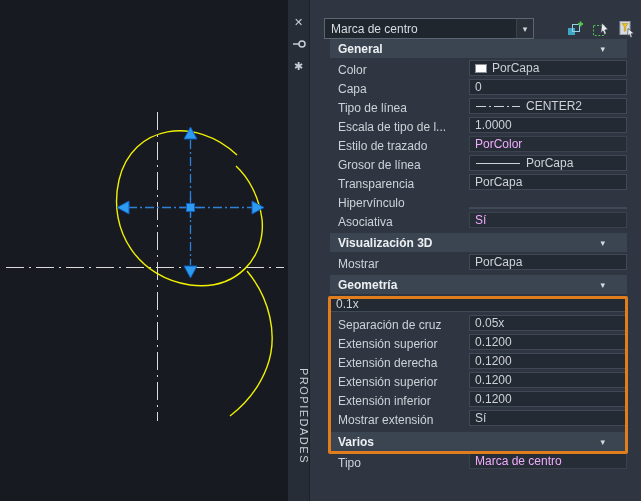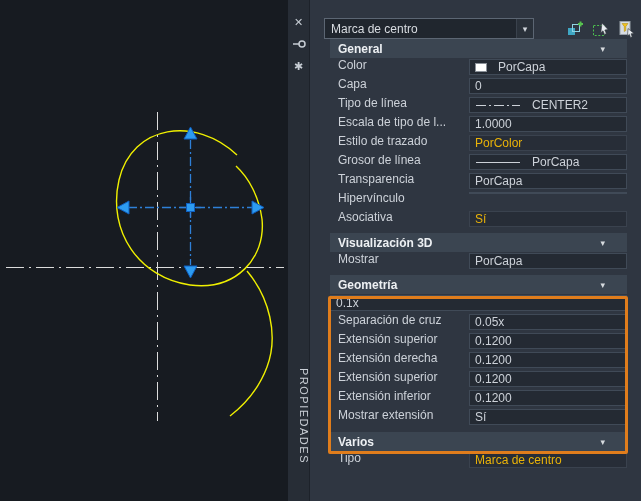--- a/index.html
+++ b/index.html
@@ -39,28 +39,28 @@
 
   .sections { }
   .section { margin-top:4px; }
   .section:first-child { margin-top:0; }
   .section:last-child { margin-top:5px; }
   .section-header { height:19px; background:#3b4551; display:flex; align-items:center;
                     padding:0 8px; cursor:default; }
   .section-title { color:#edf0f3; font-size:12px; font-weight:bold; }
   .chevron { margin-left:auto; color:#d6dade; font-size:9px; padding-right:14px; }
 
-  .prop-row { height:19px; display:flex; align-items:flex-start; }
+  .prop-row { height:19px; display:flex; align-items:flex-end; }
   .prop-label { width:139px; flex:0 0 139px; display:flex; align-items:center;
                 padding-left:8px; color:#cdd2d9; font-size:12px; white-space:nowrap;
                 overflow:hidden; }
   .prop-value { flex:1; margin:1px 0; background:#242a33; border:1px solid #404a57;
                 display:flex; align-items:center; padding:0 5px; color:#cdd2d9;
-                font-size:12px; gap:11px; white-space:nowrap; overflow:hidden; }
-  .prop-value.disabled { color:#eab308; border-color:#3a424e; background:#272d37; }
+                font-size:12px; gap:5px; white-space:nowrap; overflow:hidden; }
+  .prop-value.disabled { color:#f0abfc; border-color:#3a424e; background:#272d37; }
   .swatch { width:12px; height:9px; border:1px solid #8a9098; display:inline-block; flex:0 0 auto; }
   .line-preview { flex:0 0 auto; }
 
   .highlight { position:absolute; left:18px; top:296px; width:300px; height:158px;
                border:3px solid #e07d1c; border-radius:2px; pointer-events:none; z-index:4; }
 </style>
 </head>
 <body>
 
 <div class="app">

